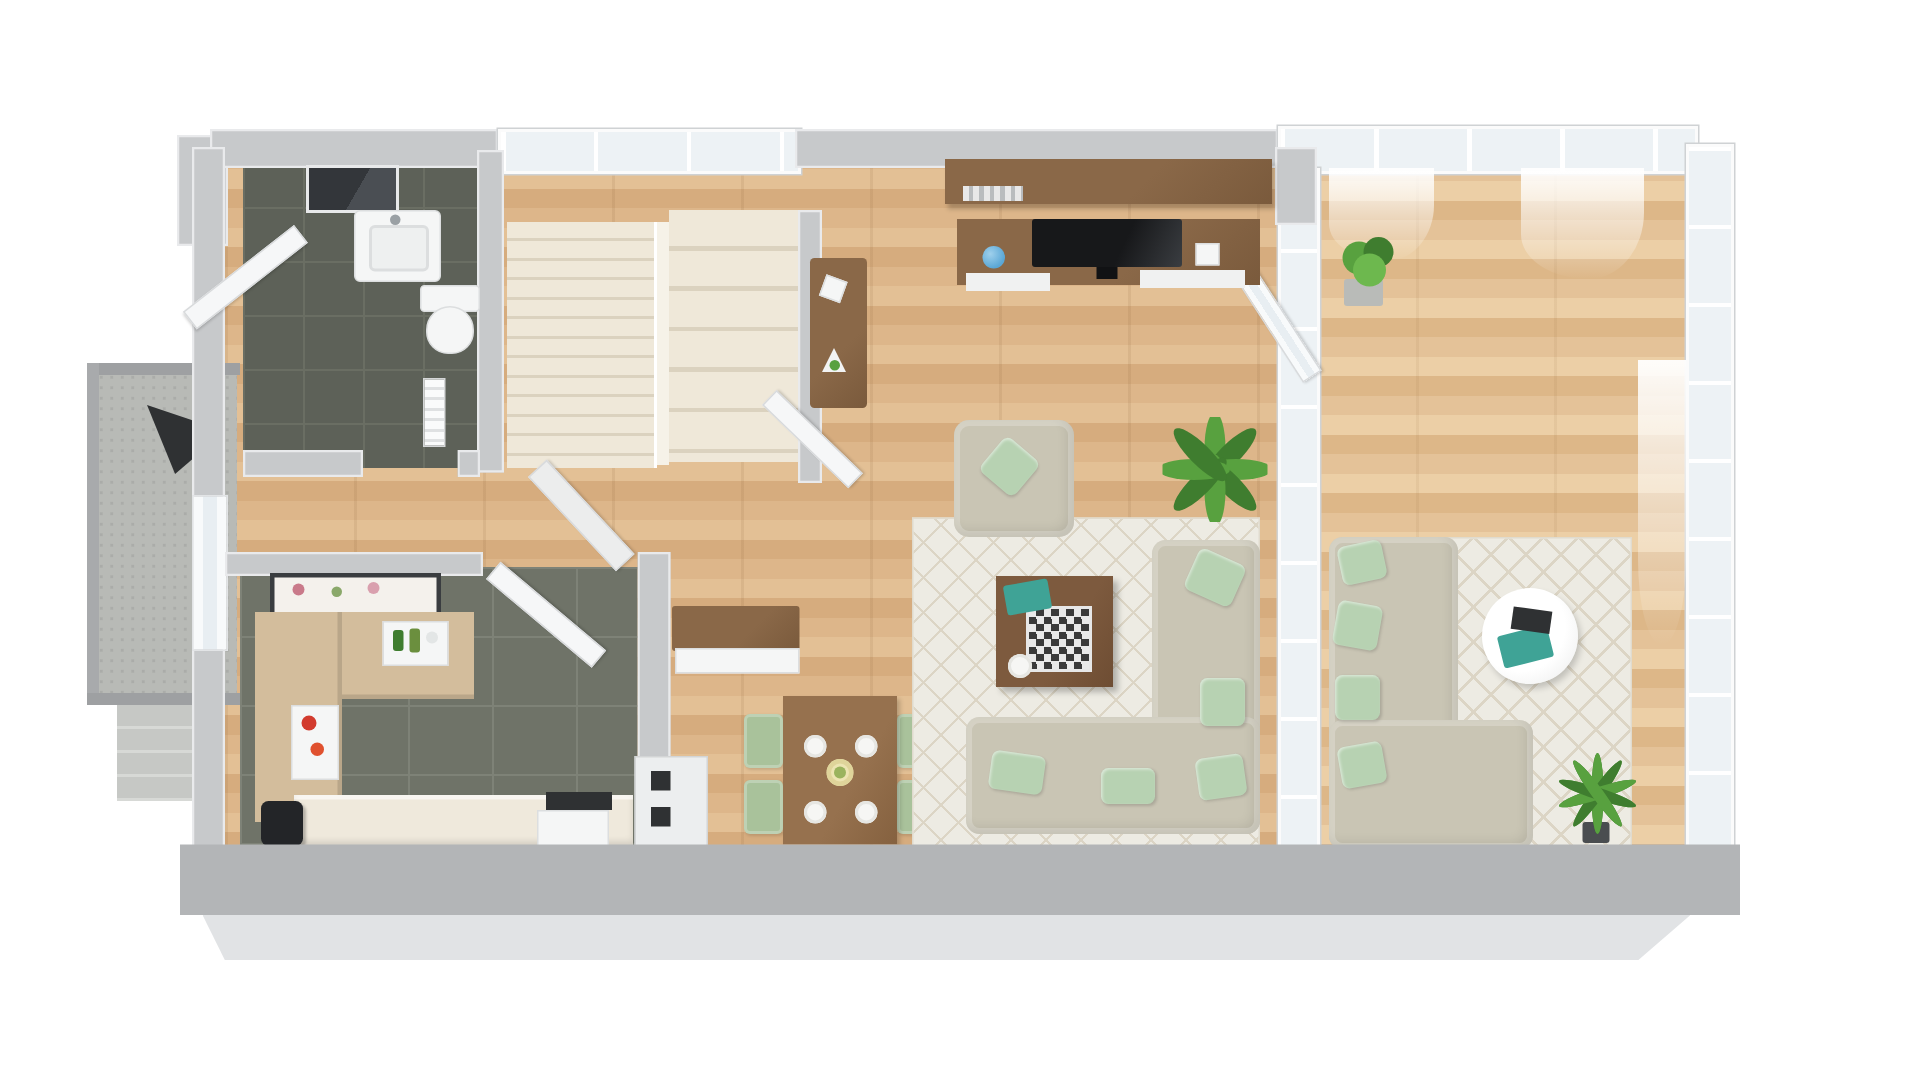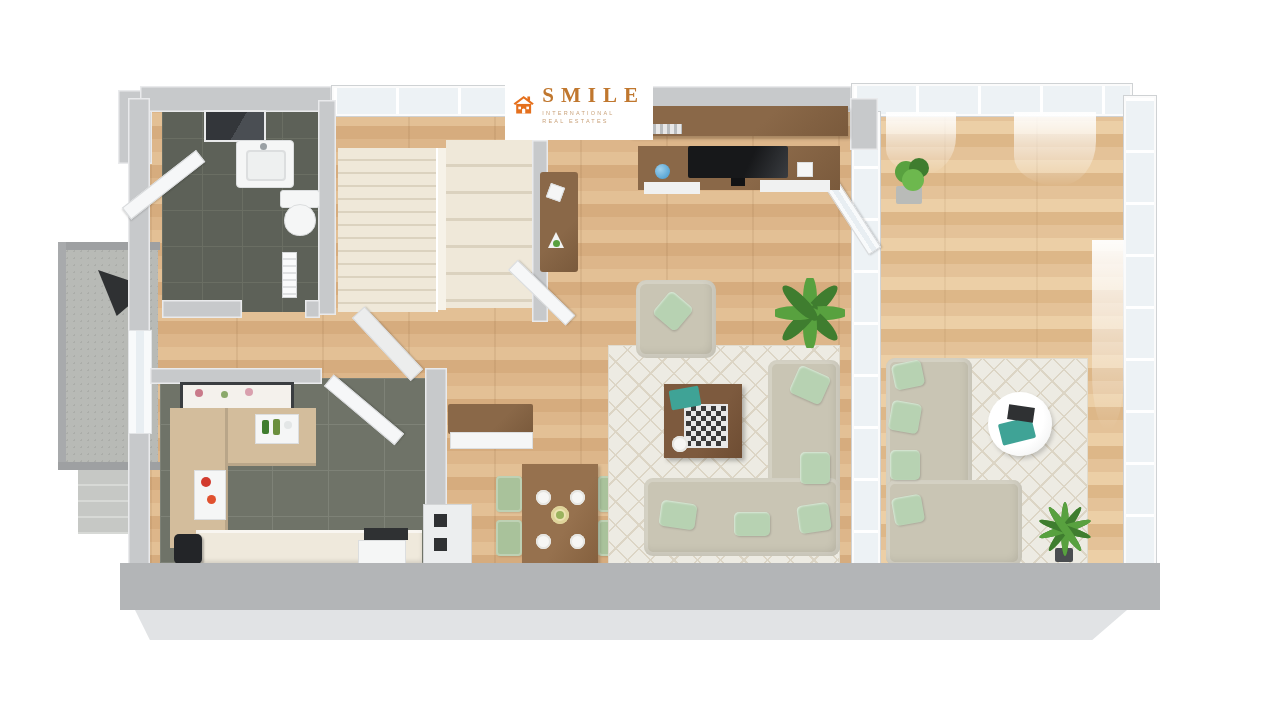--- a/index.html
+++ b/index.html
@@ -252,31 +252,14 @@
       <ellipse rx="4" ry="27" transform="rotate(216)" style="fill:var(--green2,#3f7d2f)"></ellipse>
       <ellipse rx="4" ry="27" transform="rotate(252)" style="fill:var(--green1,#58a13f)"></ellipse>
       <ellipse rx="4" ry="27" transform="rotate(288)" style="fill:var(--green2,#3f7d2f)"></ellipse>
       <ellipse rx="4" ry="27" transform="rotate(324)" style="fill:var(--green1,#58a13f)"></ellipse>
     </g>
   </svg>
 
   <div class="abs" style="left:120px;top:563px;width:1040px;height:47px;background:var(--bandDark,#b3b5b7);"></div>
   <div class="abs" style="left:135px;top:610px;width:992px;height:30px;background:var(--bandLight,#e1e3e5);clip-path:polygon(0 0,100% 0,96.5% 100%,1.5% 100%);"></div>
 
-  <div class="abs logo-box" style="left:505px;top:70px;width:132px;height:58px;">
-    <svg width="40" height="38" viewBox="0 0 40 38">
-      <rect x="27" y="3" width="5" height="8" style="fill:var(--orange,#e5701d)"></rect>
-      <path d="M20 2 L39 16 L36 19 L20 7 L4 19 L1 16 Z" style="fill:var(--orange,#e5701d)"></path>
-      <rect x="6" y="17" width="28" height="18" style="fill:var(--orange,#e5701d)"></rect>
-      <rect x="10" y="22" width="5" height="5" style="fill:#ffffff"></rect>
-      <rect x="25" y="22" width="5" height="5" style="fill:#ffffff"></rect>
-      <path d="M17 35 L17 27 Q20 24 23 27 L23 35 Z" style="fill:#ffffff"></path>
-    </svg>
-    <div>
-      <div class="brand">SMILE</div>
-      <div class="tag">
-        <span>INTERNATIONAL</span><br>
-        <span>REAL ESTATES</span>
-      </div>
-    </div>
-  </div>
 
 </div>
 
 </body></html>

